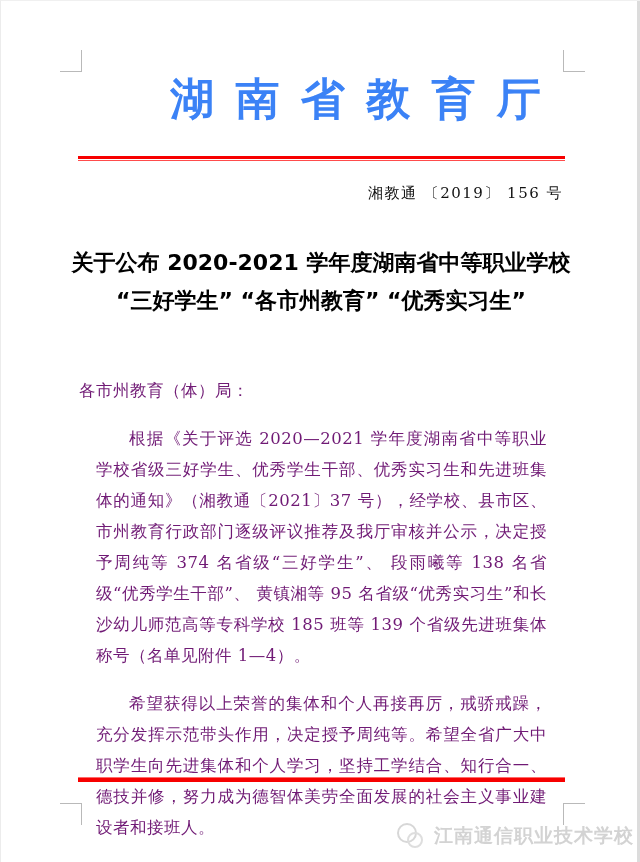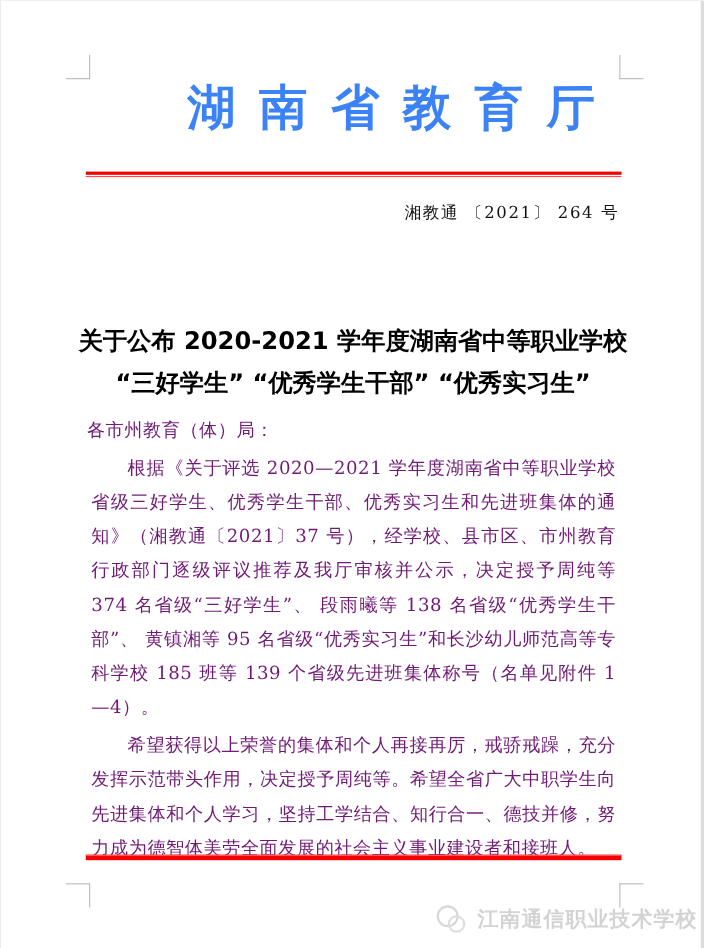--- a/index.html
+++ b/index.html
@@ -73,36 +73,35 @@
     position: absolute;
     top: 243px;
     left: 40px;
     width: 560px;
     text-align: center;
     font-family: "DejaVu Sans", "Liberation Sans", sans-serif;
     font-weight: 700;
     font-size: 22px;
     line-height: 38px;
     color: #000000;
-    margin-top: 48px;
   }
 
   .body-text {
     position: absolute;
     top: 374px;
     left: 78px;
     width: 485px;
     font-size: 16.5px;
     line-height: 31px;
     color: #701a75;
     text-align: justify;
     letter-spacing: 0.5px;
   }
   .body-text .salutation { text-indent: 0; margin: 0; }
-  .body-text p.para { text-indent: 2em; margin: 4px; }
+  .body-text p.para { text-indent: 2em; margin: 17px; }
 
   .rule-bottom {
     position: absolute;
     left: 77px; top: 776px;
     width: 487px;
     height: 4px;
     background: #f70000;
     border-top: 1px solid #ff6a6a;
   }
 
@@ -136,25 +135,25 @@
   <div class="crop crop-br"></div>
 
   <div class="agency-name">湖 南 省 教 育 厅</div>
 
   <div class="rule-top">
     <div class="thick"></div>
     <div class="gap"></div>
     <div class="thin"></div>
   </div>
 
-  <div class="doc-number">湘教通 〔2021〕 264 号</div>
+  <div class="doc-number">湘教通 〔2019〕 156 号</div>
 
   <div class="doc-title">
     <div>关于公布 2020-2021 学年度湖南省中等职业学校</div>
-    <div>“三好学生” “优秀学生干部” “优秀实习生”</div>
+    <div>“三好学生” “各市州教育” “优秀实习生”</div>
   </div>
 
   <div class="body-text">
     <p class="salutation">各市州教育（体）局：</p>
     <p class="para">根据《关于评选 2020—2021 学年度湖南省中等职业学校省级三好学生、优秀学生干部、优秀实习生和先进班集体的通知》（湘教通〔2021〕37 号），经学校、县市区、市州教育行政部门逐级评议推荐及我厅审核并公示，决定授予周纯等 374 名省级“三好学生”、 段雨曦等 138 名省级“优秀学生干部”、 黄镇湘等 95 名省级“优秀实习生”和长沙幼儿师范高等专科学校 185 班等 139 个省级先进班集体称号（名单见附件 1—4）。</p>
     <p class="para">希望获得以上荣誉的集体和个人再接再厉，戒骄戒躁，充分发挥示范带头作用，决定授予周纯等。希望全省广大中职学生向先进集体和个人学习，坚持工学结合、知行合一、德技并修，努力成为德智体美劳全面发展的社会主义事业建设者和接班人。</p>
   </div>
 
   <div class="rule-bottom"></div>
 

